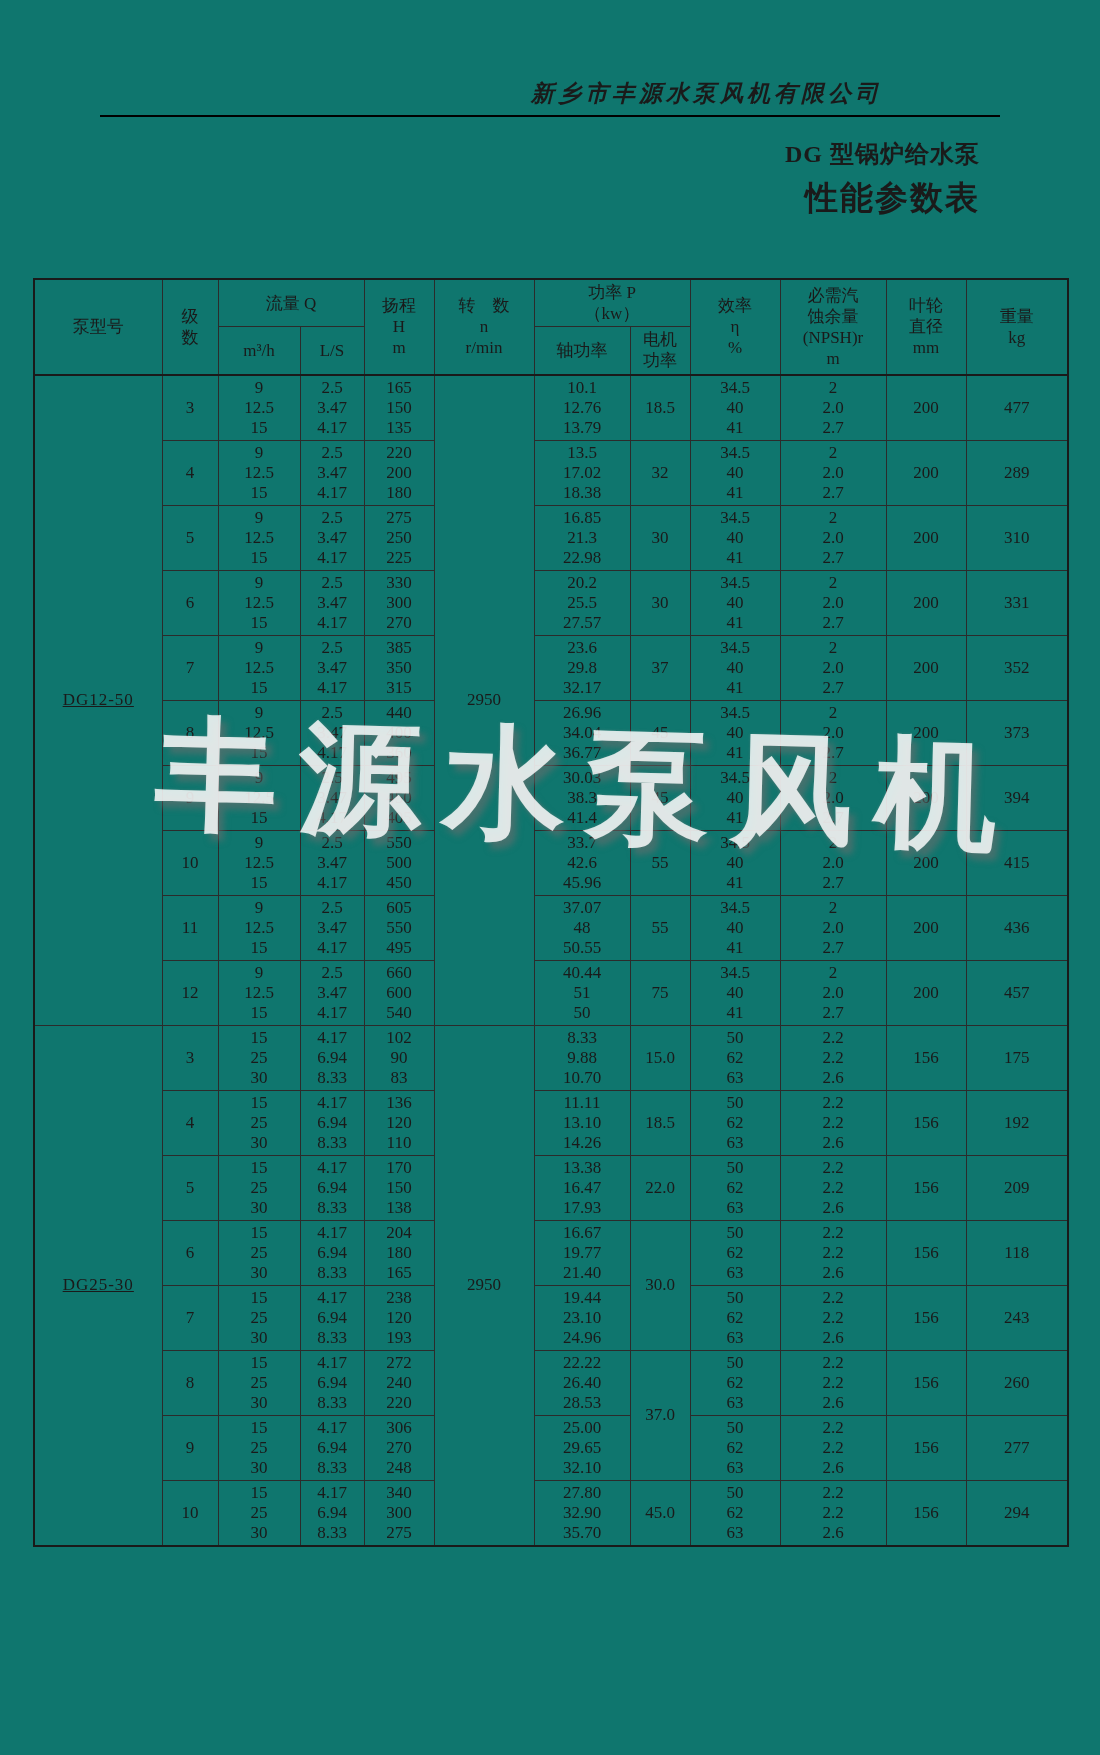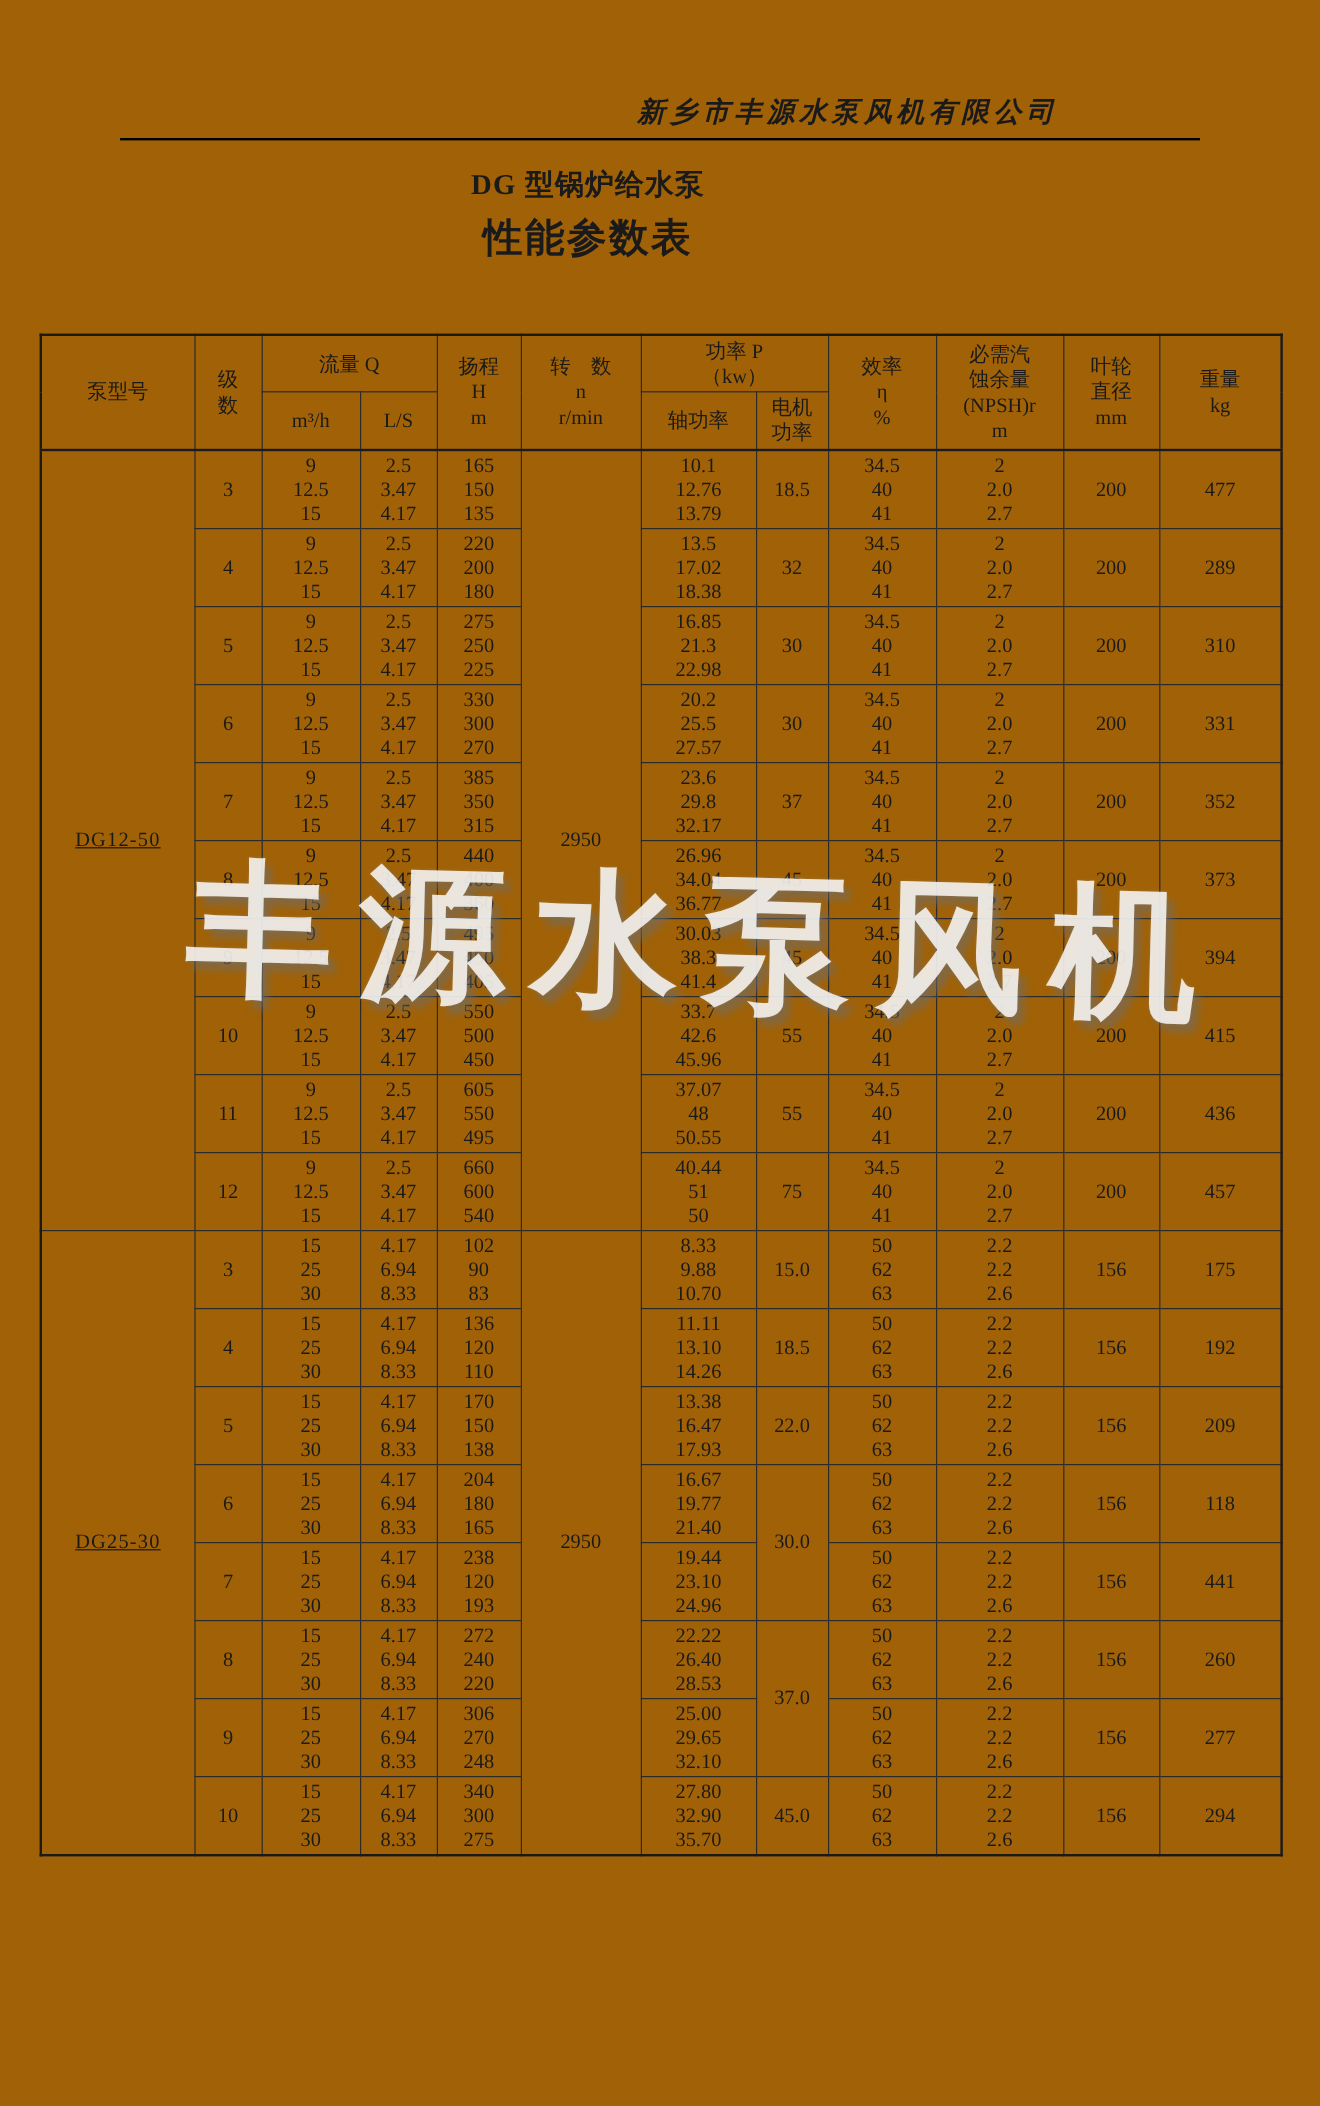--- a/index.html
+++ b/index.html
@@ -1,20 +1,20 @@
 <!DOCTYPE html>
 <html><head>
 <meta charset="utf-8">
 <style>
   html, body { margin: 0; padding: 0; background: #ffffff; }
   .page {
     position: relative;
     width: 1100px;
     height: 1755px;
-    background: #a16207;
+    background: #0f766e;
     font-family: "Liberation Serif", serif;
     color: #1a1a1a;
     overflow: hidden;
   }
   .company {
     position: absolute;
     top: 78px;
     right: 218px;
     font-size: 23px;
     font-weight: bold;
@@ -27,21 +27,21 @@
     top: 115px;
     left: 100px;
     width: 900px;
     border-top: 2px solid #000;
   }
   .titles {
     position: absolute;
     top: 138px;
     left: 0;
     width: 980px;
-    text-align: center;
+    text-align: right;
   }
   .title1 { font-size: 24px; font-weight: bold; letter-spacing: 1px; }
   .title2 { font-size: 33px; font-weight: bold; margin-top: 6px; letter-spacing: 2px; }
 
   table.perf {
     position: absolute;
     left: 33px;
     top: 278px;
     width: 1034px;
     border-collapse: collapse;
@@ -501,21 +501,21 @@
           <td>19.44
 23.10
 24.96</td>
           <td>50
 62
 63</td>
           <td>2.2
 2.2
 2.6</td>
           <td>156</td>
-          <td>441</td>
+          <td>243</td>
         </tr>
         <tr class="sec-1">
           <td>8</td>
           <td>15
 25
 30</td>
           <td>4.17
 6.94
 8.33</td>
           <td>272

